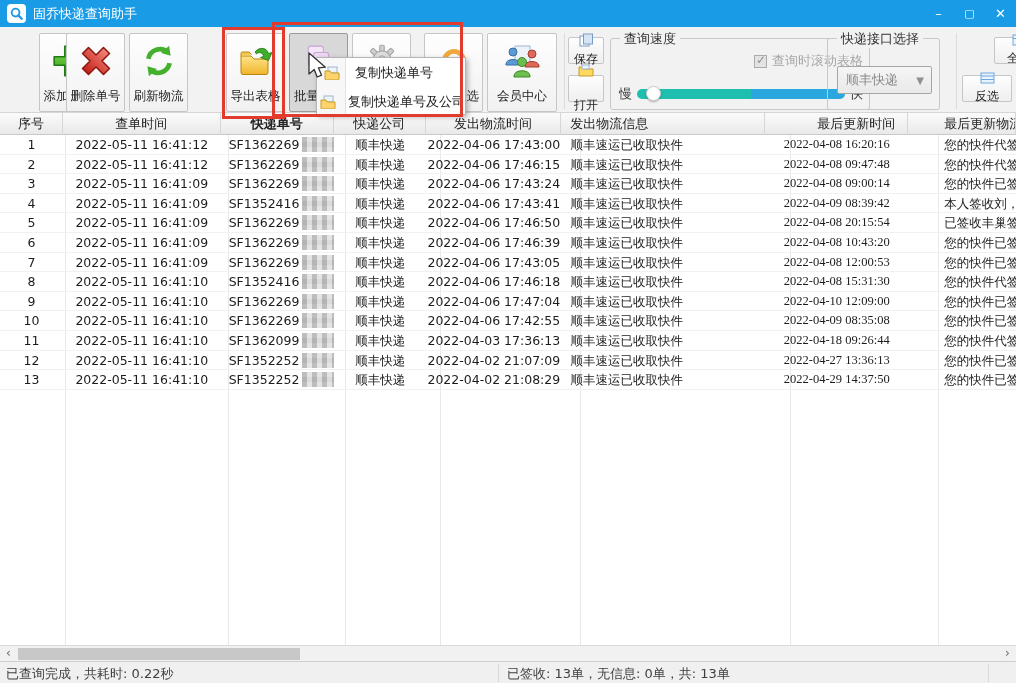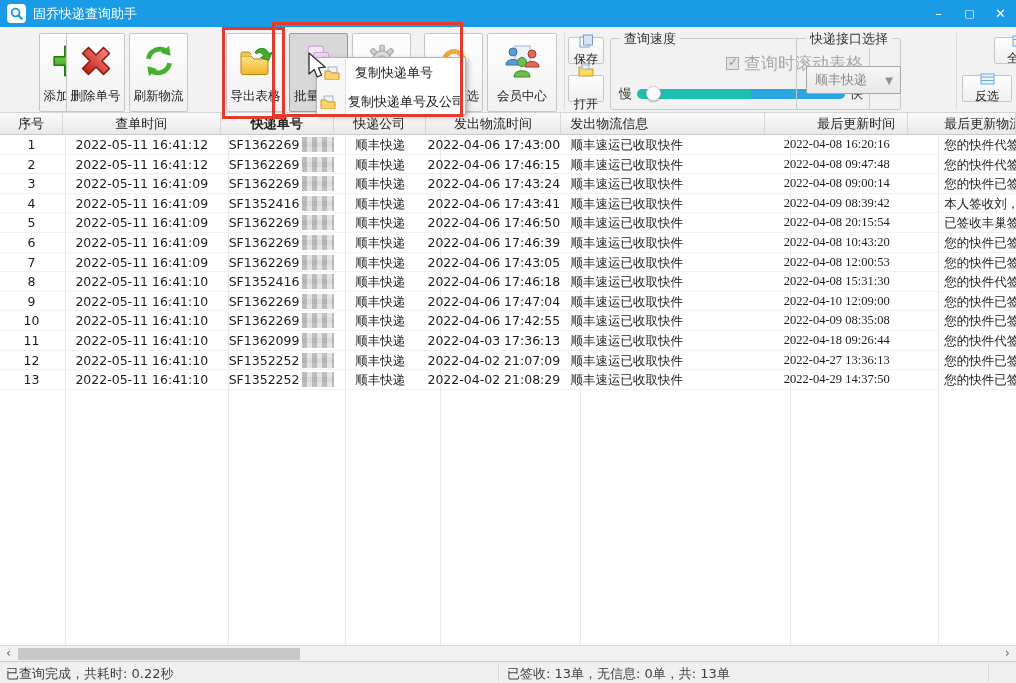--- a/index.html
+++ b/index.html
@@ -16,30 +16,30 @@
   .wc.max { font-size:11px; }
 
   
   .toolbar { position:absolute; left:0; top:27px; width:1016px; height:86px; background:#F2F2F2; border-bottom:1px solid #D5D5D5; }
   .tbtn { position:absolute; top:6px; width:59px; height:79px; border:1px solid #C6C6C6; border-radius:2px;
           background:linear-gradient(#FEFEFE,#F1F1F1); display:flex; flex-direction:column; align-items:center; justify-content:flex-end; padding-bottom:6px; }
   .tbtn .bicon { position:absolute; top:8px; left:50%; transform:translateX(-50%); }
   .tbtn .blabel { font-size:12.5px; color:#222; white-space:nowrap; }
   .tbtn.pressed { background:#D8D8D8; border-color:#9A9A9A; }
   .smallbtn { position:absolute; width:36px; height:27px; border:1px solid #C6C6C6; border-radius:2px; background:linear-gradient(#FEFEFE,#EFEFEF);
-              display:flex; flex-direction:column; align-items:center; justify-content:center; font-size:12px; }
+              display:flex; flex-direction:column; align-items:center; justify-content:center; font-size:12px;font-family:Liberation Mono, monospace; }
   .divider { position:absolute; top:6px; width:1px; height:76px; background:#DCDCDC; }
 
   .groupbox { position:absolute; border:1px solid #C8C8C8; border-radius:3px; }
   .gb-label { position:absolute; top:-9px; left:9px; background:#F2F2F2; padding:0 4px; font-size:13px; color:#333; }
 
   .checkline { position:absolute; right:6px; top:13px; display:flex; align-items:center; }
   .checkbox { width:13px; height:13px; background:#E3E3E3; border:1px solid #ABABAB; position:relative; }
   .checkbox span { position:absolute; left:1px; top:-3px; color:#8F8F8F; font-size:12px; font-weight:bold; }
-  .checklabel { color:#A8A8A8; font-size:17px; margin-left:5px; }
+  .checklabel { color:#A8A8A8; font-size:13px; margin-left:5px; }
 
   .slider-row { position:absolute; left:8px; right:6px; top:46px; display:flex; align-items:center; }
   .slider-end { font-size:13px; color:#333; }
   .slider-track { flex:1; height:10px; margin:0 5px; border-radius:5px;
                   background:linear-gradient(to right,#1FBFAF 0 55%,#2BA7E0 55% 100%); position:relative; }
   .slider-thumb { position:absolute; left:9px; top:-3px; width:15px; height:15px; border-radius:50%;
                   background:#fff; border:1px solid #CFCFCF; box-shadow:0 1px 2px rgba(0,0,0,.3); }
 
   .dropdown { position:absolute; left:9px; top:27px; width:95px; height:28px; border:1px solid #A6A6A6; border-radius:2px;
               background:linear-gradient(#F5F5F5,#E9E9E9); display:flex; align-items:center; }
@@ -252,21 +252,21 @@
       </div>
       <div class="slider-row">
         <span class="slider-end">慢</span>
         <div class="slider-track">
           <div class="slider-thumb"></div>
         </div>
         <span class="slider-end">快</span>
       </div>
     </div>
 
-    <div class="groupbox" style="left:796px; top:11px; width:105px; height:72px;">
+    <div class="groupbox" style="left:827px; top:11px; width:113px; height:72px;">
       <span class="gb-label">快递接口选择</span>
       <div class="dropdown">
         <span class="dval">顺丰快递</span>
         <span class="darrow">▼</span>
       </div>
     </div>
 
     <div class="divider" style="left:956px;"></div>
 
     <div class="smallbtn" style="left:994px; top:10px; width:50px;">

